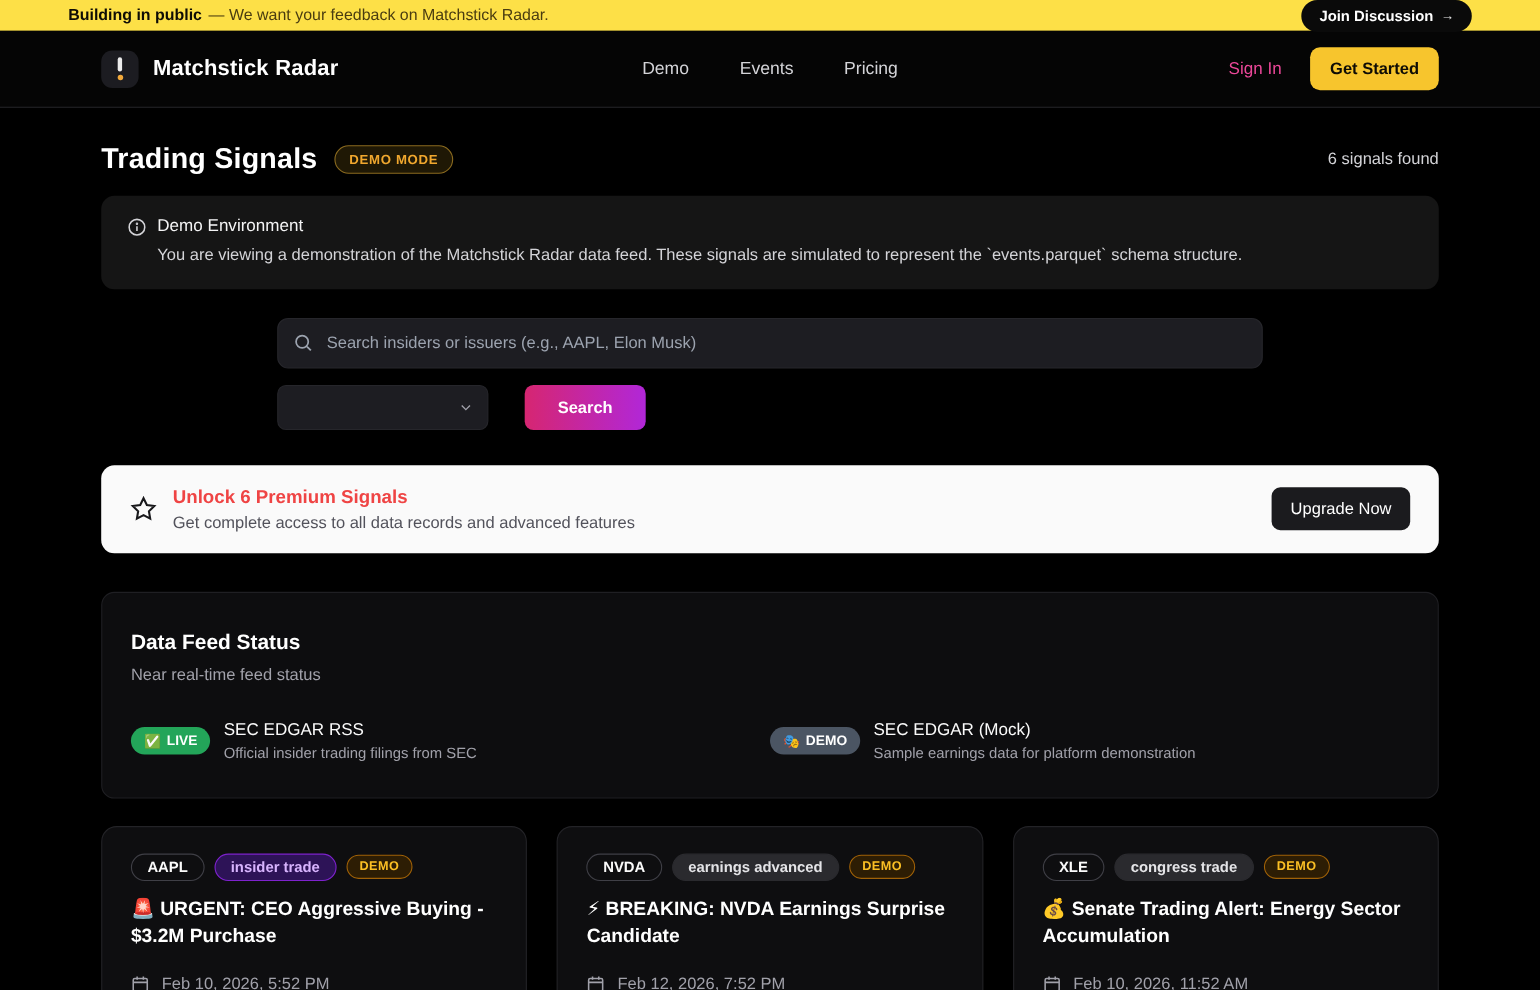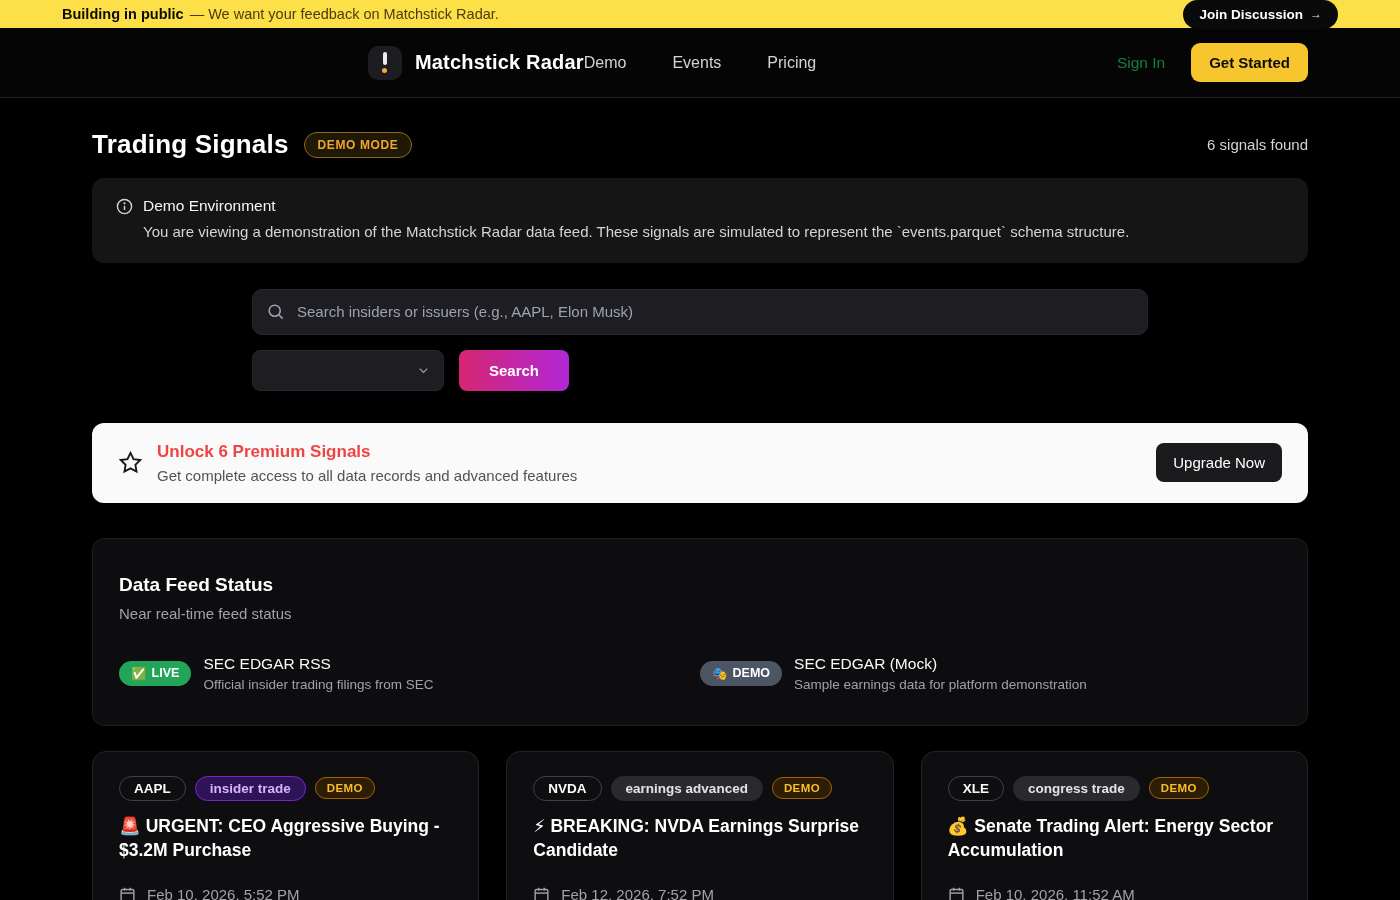--- a/index.html
+++ b/index.html
@@ -11,30 +11,30 @@
   .topbanner { height:28px; background:#fde047; display:flex; align-items:center; padding:0 62px; }
   .banner-text { font-size:14.5px; color:#4a3c10; }
   .banner-text b { color:#0e0c05; font-weight:700; margin-right:6px; }
   .banner-btn { margin-left:auto; background:#0a0a0a; color:#fff; border:none; border-radius:999px;
     padding:7px 16px; font-size:13.5px; font-weight:700; cursor:pointer; display:flex; align-items:center; gap:7px;
     font-family:inherit; }
   .banner-btn .arr { font-weight:400; font-size:12px; color:#e5e5e5; }
 
   
   header { height:70px; background:#050505; border-bottom:1px solid #232327; display:flex; align-items:center; padding:0 92px; }
-  .brand { display:flex; align-items:center; gap:13px; flex:1;justify-content:flex-end; }
+  .brand { display:flex; align-items:center; gap:13px; flex:1; }
   .logo { width:34px; height:34px; background:#1c1c21; border-radius:10px; display:flex; flex-direction:column;
     align-items:center; justify-content:center; gap:3px; }
   .logo .stem { width:4px; height:13px; background:#ececec; border-radius:2px; }
   .logo .dot { width:5px; height:5px; background:#f2a93b; border-radius:50%; }
   .brand-name { color:#fff; font-size:20px; font-weight:700; letter-spacing:.2px; }
   nav { display:flex; gap:46px; }
   nav a { color:#d4d4d8; font-size:16px; text-decoration:none; cursor:pointer; }
   .header-actions { flex:1; display:flex; justify-content:flex-end; align-items:center; gap:26px; }
-  .signin { color:#15803d; font-size:15.5px; cursor:pointer; }
+  .signin { color:#ec4899; font-size:15.5px; cursor:pointer; }
   .get-started { background:#f7c52d; color:#0e0c05; font-weight:700; font-size:15px; border:none;
     border-radius:9px; padding:11px 18px; cursor:pointer; font-family:inherit; }
 
   
   main { padding:0 92px; }
   .title-row { margin-top:31px; display:flex; align-items:center; }
   h1 { color:#fff; font-size:26px; font-weight:700; letter-spacing:.2px; }
   .mode-badge { margin-left:15px; border:1px solid #8a6a1f; background:#1f1805; color:#f0a72e;
     font-size:12px; font-weight:700; letter-spacing:.6px; border-radius:999px; padding:5px 13px; }
   .results-count { margin-left:auto; color:#d4d4d8; font-size:15px; }
@@ -43,21 +43,21 @@
   .notice-head { display:flex; align-items:center; gap:10px; color:#f4f4f5; font-size:15.5px; }
   .notice-body { margin-top:6px; padding-left:27px; color:#d4d4d8; font-size:15px; line-height:1.5; }
 
   
   .search-block { width:896px; margin:26px auto 0; }
   .search-input-wrap { position:relative; }
   .search-input { width:100%; height:46px; background:#1d1d22; border:1px solid #26262b; border-radius:10px;
     color:#e4e4e7; font-size:15px; padding:0 16px 0 44px; outline:none; font-family:inherit; }
   .search-input::placeholder { color:#9ca3af; }
   .search-icon { position:absolute; left:14px; top:13px; }
-  .controls-row { margin-top:15px; display:flex; gap:15px; }
+  .controls-row { margin-top:15px; display:flex; gap:33px; }
   .filter-select { width:192px; height:41px; background:#1d1d22; border:1px solid #26262b; border-radius:8px;
     display:flex; align-items:center; justify-content:flex-end; padding:0 12px; cursor:pointer; }
   .search-btn { width:110px; height:41px; border:none; border-radius:8px; color:#fff; font-weight:700;
     font-size:15px; cursor:pointer; background:linear-gradient(90deg,#d62671,#b127d8); font-family:inherit; }
 
   
   .premium { margin-top:32px; background:#fafafa; border-radius:12px; padding:19px 26px; display:flex; align-items:center; }
   .premium-text { margin-left:14px; }
   .premium-title { color:#ef4444; font-size:17px; font-weight:700; }
   .premium-sub { color:#52525b; font-size:15px; margin-top:5px; }

